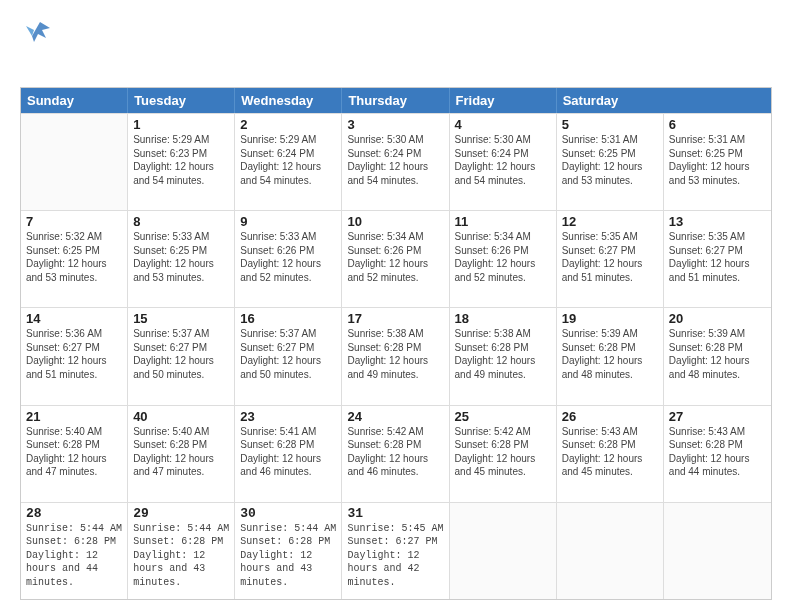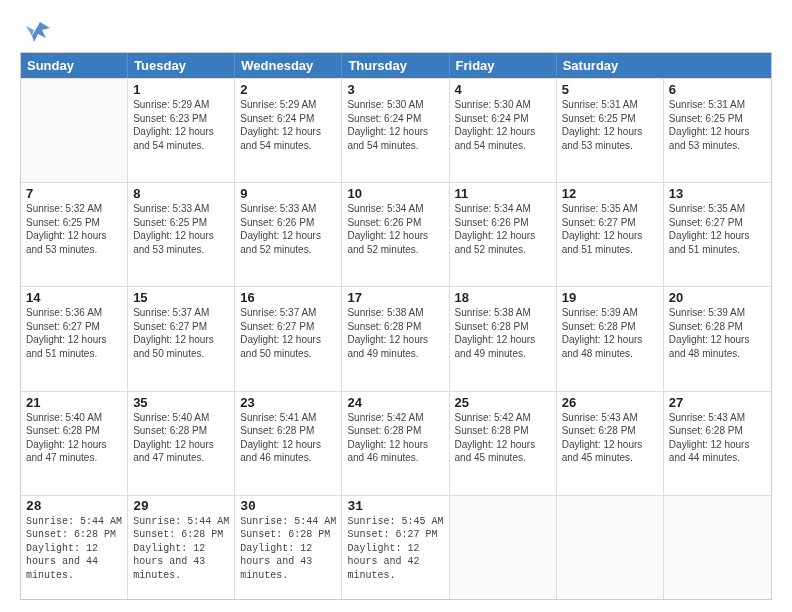--- a/index.html
+++ b/index.html
@@ -9,20 +9,21 @@
       font-family: Arial, sans-serif;
       background: #fff;
       overflow: hidden;
     }
     .page {
       width: 792px;
       height: 612px;
       padding: 16px 20px 12px 20px;
       display: flex;
       flex-direction: column;
+      gap: 35px;
     }
     .header {
       display: flex;
       align-items: flex-start;
       justify-content: space-between;
       margin-bottom: 8px;
     }
     .logo {
       display: flex;
       align-items: center;
@@ -233,21 +234,21 @@
             <div class="day-num">20</div>
             <div class="day-info">Sunrise: 5:39 AM<br>Sunset: 6:28 PM<br>Daylight: 12 hours and 48 minutes.</div>
           </div>
         </div>
         <div class="cal-row">
           <div class="cal-cell">
             <div class="day-num">21</div>
             <div class="day-info">Sunrise: 5:40 AM<br>Sunset: 6:28 PM<br>Daylight: 12 hours and 47 minutes.</div>
           </div>
           <div class="cal-cell">
-            <div class="day-num">35</div>
+            <div class="day-num">40</div>
             <div class="day-info">Sunrise: 5:40 AM<br>Sunset: 6:28 PM<br>Daylight: 12 hours and 47 minutes.</div>
           </div>
           <div class="cal-cell">
             <div class="day-num">23</div>
             <div class="day-info">Sunrise: 5:41 AM<br>Sunset: 6:28 PM<br>Daylight: 12 hours and 46 minutes.</div>
           </div>
           <div class="cal-cell">
             <div class="day-num">24</div>
             <div class="day-info">Sunrise: 5:42 AM<br>Sunset: 6:28 PM<br>Daylight: 12 hours and 46 minutes.</div>
           </div>

